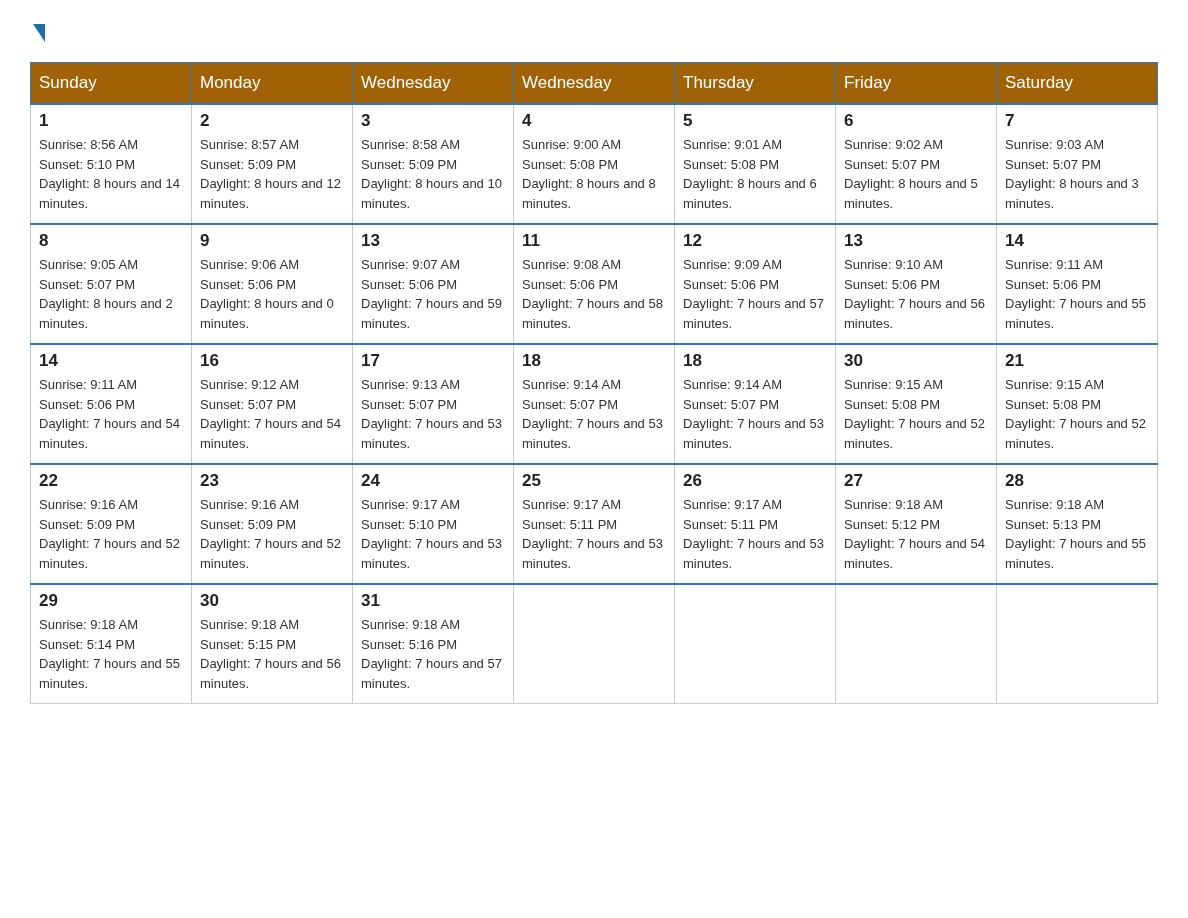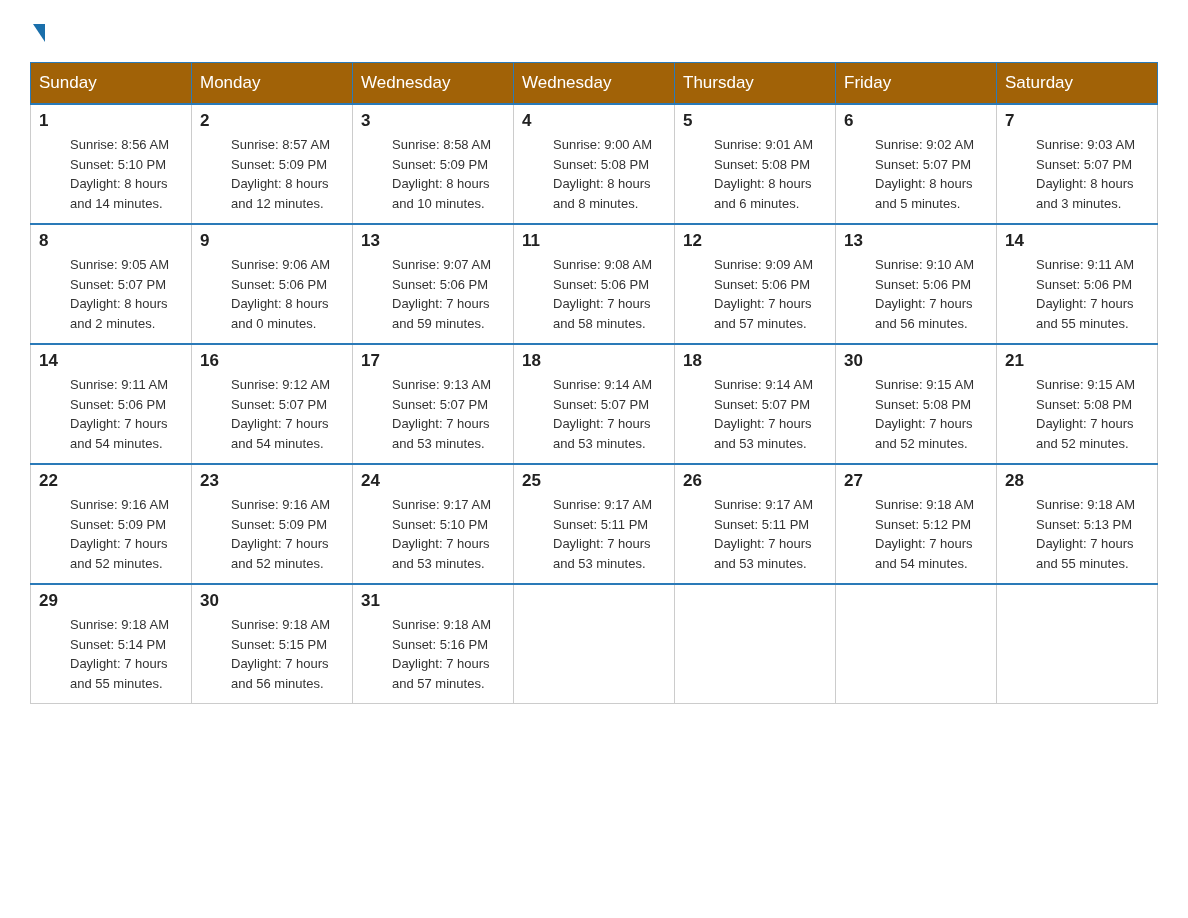--- a/index.html
+++ b/index.html
@@ -88,21 +88,20 @@
       font-size: 17px;
       font-weight: bold;
       color: #222;
       display: block;
       margin-bottom: 4px;
     }
     .day-info {
       font-size: 13px;
       line-height: 1.5;
       color: #333;
-      margin-left: 31px;
     }
     tbody tr td.empty {
       background: #fff;
       border-top: 2px solid #2a7ab8;
     }
   </style>
 </head>
 <body>
 
 <div class="header">

